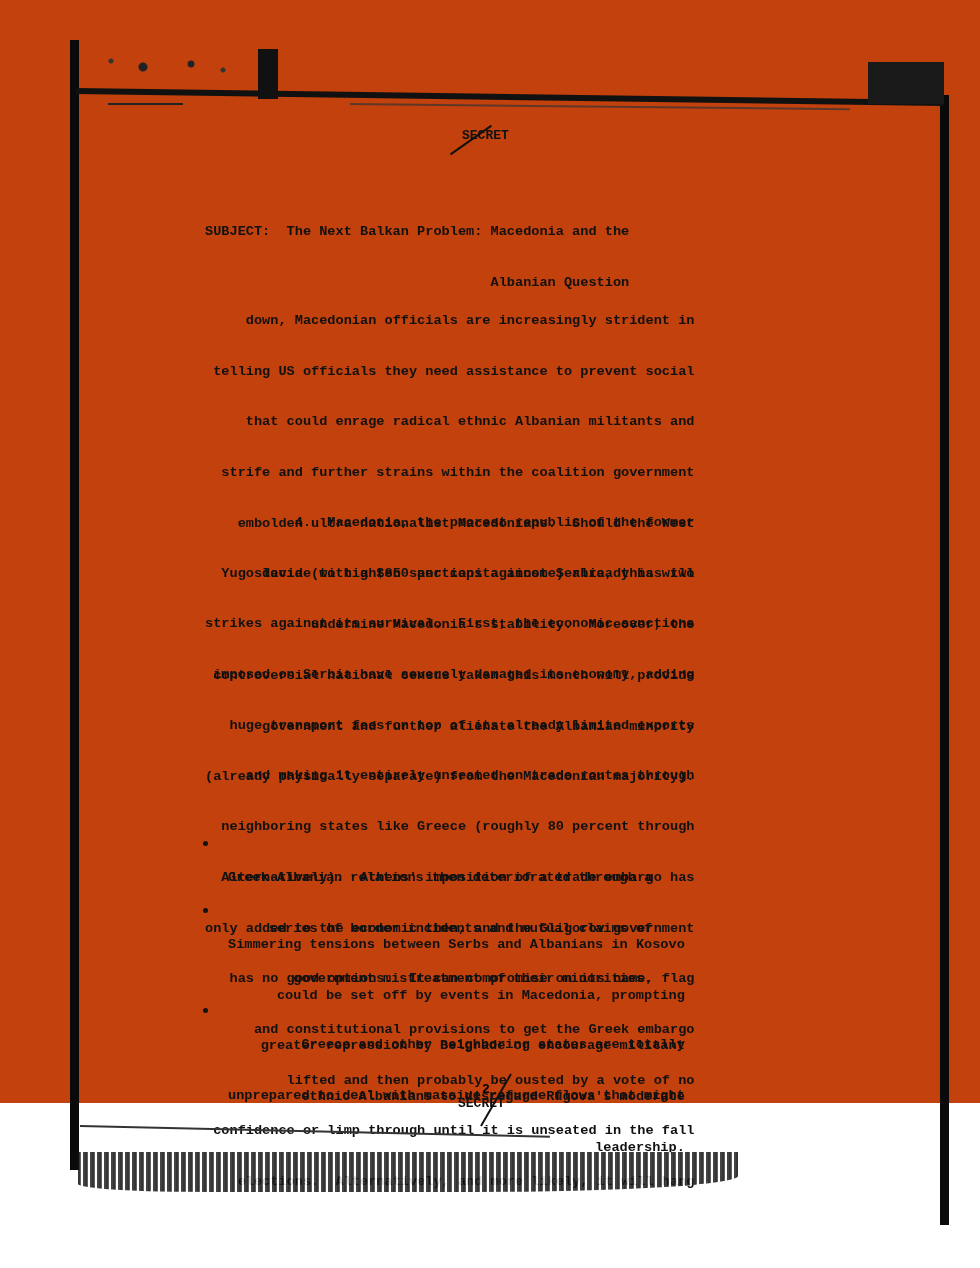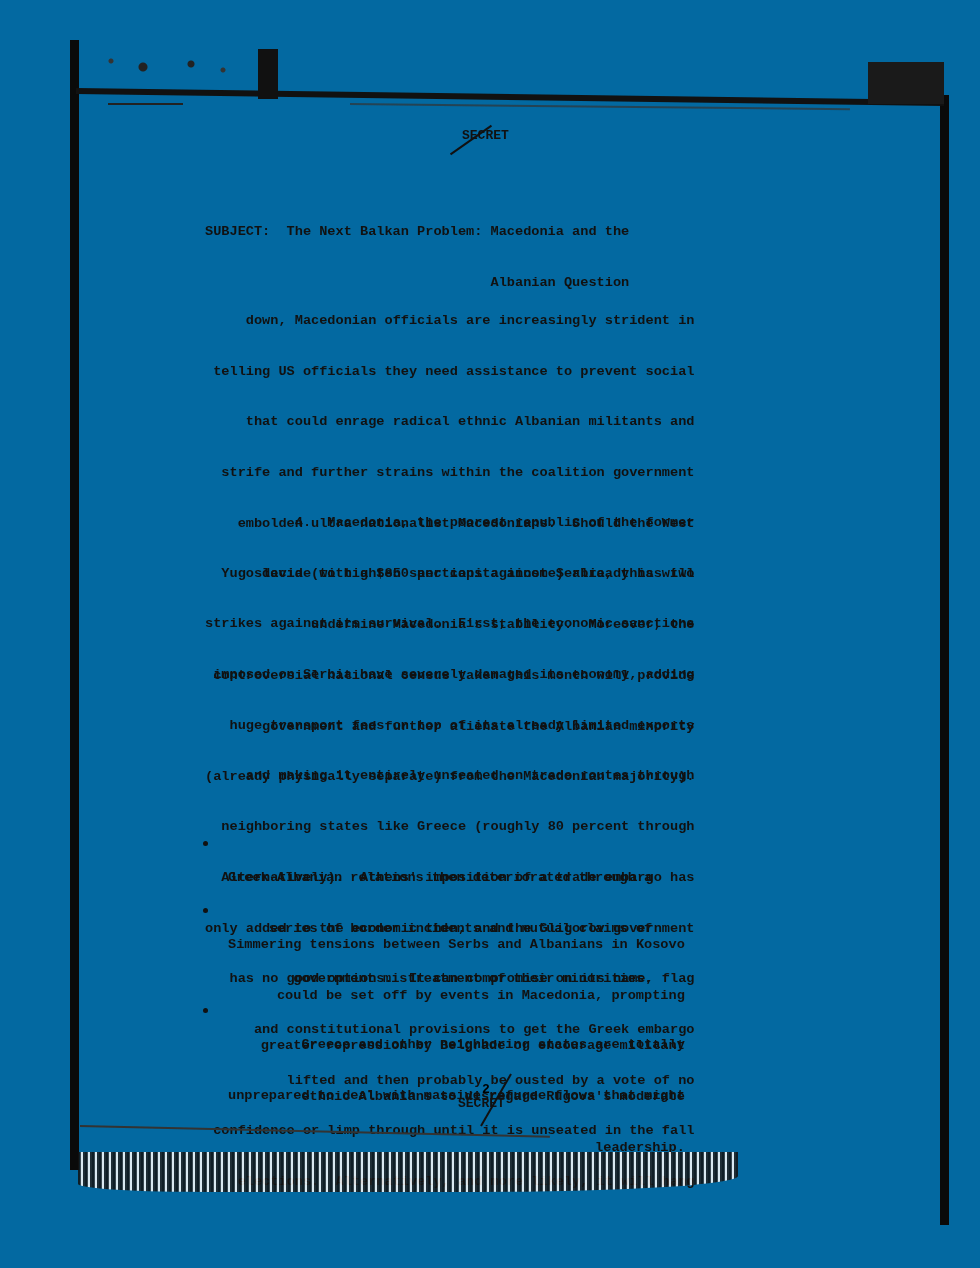--- a/index.html
+++ b/index.html
@@ -1,17 +1,17 @@
 <!DOCTYPE html>
 <html><head>
 <meta charset="utf-8">
 <style>
   html, body { margin: 0; padding: 0; background: #ffffff; }
   body { width: 980px; height: 1268px; position: relative; overflow: hidden; }
-  .page { position: absolute; left: 0; top: 0; width: 980px; height: 1268px; background: #0369a1; }
+  .page { position: absolute; left: 0; top: 0; width: 980px; height: 1103px; background: #c2410c; }
   
   .border-left { position: absolute; left: 70px; top: 40px; width: 9px; height: 1130px; background: #0a0a0a; }
   .border-right { position: absolute; left: 940px; top: 95px; width: 9px; height: 1130px; background: #0a0a0a; }
   .top-strip { position: absolute; left: 76px; top: 88px; width: 868px; height: 6px; background: #111; transform: skewY(0.8deg); transform-origin: left; }
   .top-block1 { position: absolute; left: 258px; top: 49px; width: 20px; height: 50px; background: #111; }
   .top-block2 { position: absolute; left: 868px; top: 62px; width: 76px; height: 42px; background: #1a1a1a; }
   .rule-top { position: absolute; left: 108px; top: 103px; width: 75px; height: 2px; background: #222; }
   .rule-top2 { position: absolute; left: 350px; top: 103px; width: 500px; height: 2px; background: #333; opacity: .7; transform: rotate(0.6deg); transform-origin:left; }
   .rule-bottom { position: absolute; left: 80px; top: 1125px; width: 470px; height: 2px; background: #333; transform: rotate(1.3deg); transform-origin: left; }
   .noise-bottom { position: absolute; left: 78px; top: 1152px; width: 660px; height: 40px;

